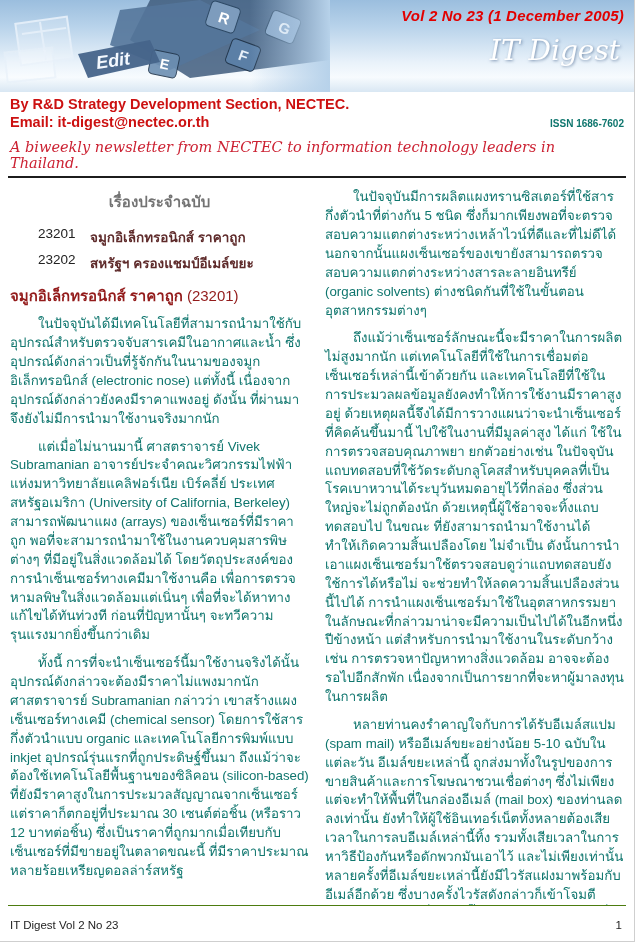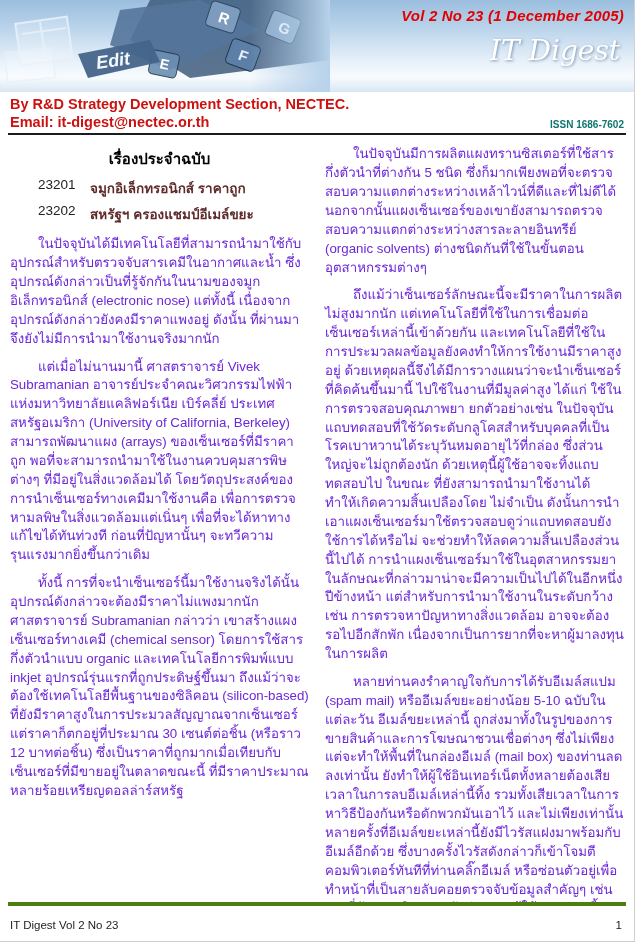--- a/index.html
+++ b/index.html
@@ -24,54 +24,54 @@
   }
   .masthead {
     position:absolute; top:34px; right:14px;
     font-family:"DejaVu Serif","Liberation Serif",serif;
     font-style:italic; font-size:28px; color:#ffffff;
     text-shadow:1px 1px 3px rgba(70,100,140,.65);
   }
 
   
   .info-strip {
-    display:flex; justify-content:space-between; align-items:flex-end;
+    display:flex; justify-content:space-between; align-items:center;
     padding:3px 10px 2px 10px; flex:0 0 auto;
   }
   .byline-block { line-height:1.25; }
   .byline, .email-line { font-size:14.5px; font-weight:bold; color:#cc1111; }
   .issn { font-size:10px; font-weight:bold; color:#0f766e; padding-bottom:1px;margin-top:21px; }
 
   .tagline {
     font-family:"DejaVu Serif","Liberation Serif",serif;
     font-style:italic; font-size:14.5px; color:#cc2233;
     padding:6px 10px 5px 10px; flex:0 0 auto;
   }
   .rule { border-top:2px solid #1c1c1c; margin:0 8px; flex:0 0 auto; }
 
   
   .content { display:flex; gap:16px; padding:10px 10px 0 10px; flex:1 1 auto; overflow:hidden; }
   .col { width:calc(50% - 8px); }
 
   .toc { margin:2px 0 10px 0; }
-  .toc-title { text-align:center; font-size:15px; font-weight:bold; color:#000000; margin-bottom:6px; }
+  .toc-title { text-align:center; font-size:15px; font-weight:bold; color:#737373; margin-bottom:12px; }
   .toc-row { display:flex; margin:4px 0; padding-left:28px; }
   .toc-num { width:52px; flex:0 0 auto; font-size:13.5px; color:#222; }
   .toc-item-title { font-size:13.5px; font-weight:bold; color:#5e2a2a; }
 
   .section-heading { font-size:15px; color:#931b1b; margin:10px 0 7px 0; font-weight:bold; }
   .section-heading .heading-id { font-weight:normal; margin-left:4px; }
 
   p.body-par {
-    font-size:13.3px; line-height:1.42; color:#6d28d9;
+    font-size:13.3px; line-height:1.42; color:#0f766e;
     text-indent:2.1em; margin-bottom:9px; text-align:left;
   }
 
   
-  .footer { flex:0 0 auto; margin:0 8px; border-top:4px solid #4d7c0f; }
+  .footer { flex:0 0 auto; margin:0 8px; border-top:1px solid #4d7c0f; }
   .footer-row {
     display:flex; justify-content:space-between;
     font-size:11.5px; color:#1d1d1d; padding:13px 4px 10px 2px;
   }
 </style>
 </head>
 <body>
 
 <div class="page">
 
@@ -116,37 +116,39 @@
   </div>
 
   <div class="info-strip">
     <div class="byline-block">
       <div class="byline">By R&amp;D Strategy Development Section, NECTEC.</div>
       <div class="email-line">Email: it-digest@nectec.or.th</div>
     </div>
     <div class="issn">ISSN 1686-7602</div>
   </div>
 
+  <div class="tagline">A biweekly newsletter from NECTEC to information technology leaders in Thailand.</div>
   <div class="rule"></div>
 
   <div class="content">
 
     <div class="col">
       <div class="toc">
         <div class="toc-title">เรื่องประจำฉบับ</div>
         <div class="toc-row">
           <span class="toc-num">23201</span>
           <span class="toc-item-title">จมูกอิเล็กทรอนิกส์ ราคาถูก</span>
         </div>
         <div class="toc-row">
           <span class="toc-num">23202</span>
           <span class="toc-item-title">สหรัฐฯ ครองแชมป์อีเมล์ขยะ</span>
         </div>
       </div>
 
+      <h2 class="section-heading"><span class="heading-text">จมูกอิเล็กทรอนิกส์ ราคาถูก</span><span class="heading-id">(23201)</span></h2>
 
       <p class="body-par">ในปัจจุบันได้มีเทคโนโลยีที่สามารถนำมาใช้กับอุปกรณ์สำหรับตรวจจับสารเคมีในอากาศและน้ำ ซึ่งอุปกรณ์ดังกล่าวเป็นที่รู้จักกันในนามของจมูกอิเล็กทรอนิกส์ (electronic nose) แต่ทั้งนี้ เนื่องจากอุปกรณ์ดังกล่าวยังคงมีราคาแพงอยู่ ดังนั้น ที่ผ่านมาจึงยังไม่มีการนำมาใช้งานจริงมากนัก</p>
       <p class="body-par">แต่เมื่อไม่นานมานี้ ศาสตราจารย์ Vivek Subramanian อาจารย์ประจำคณะวิศวกรรมไฟฟ้า แห่งมหาวิทยาลัยแคลิฟอร์เนีย เบิร์คลี่ย์ ประเทศสหรัฐอเมริกา (University of California, Berkeley) สามารถพัฒนาแผง (arrays) ของเซ็นเซอร์ที่มีราคาถูก พอที่จะสามารถนำมาใช้ในงานควบคุมสารพิษต่างๆ ที่มีอยู่ในสิ่งแวดล้อมได้ โดยวัตถุประสงค์ของการนำเซ็นเซอร์ทางเคมีมาใช้งานคือ เพื่อการตรวจหามลพิษในสิ่งแวดล้อมแต่เนิ่นๆ เพื่อที่จะได้หาทางแก้ไขได้ทันท่วงที ก่อนที่ปัญหานั้นๆ จะทวีความรุนแรงมากยิ่งขึ้นกว่าเดิม</p>
       <p class="body-par">ทั้งนี้ การที่จะนำเซ็นเซอร์นี้มาใช้งานจริงได้นั้น อุปกรณ์ดังกล่าวจะต้องมีราคาไม่แพงมากนัก ศาสตราจารย์ Subramanian กล่าวว่า เขาสร้างแผงเซ็นเซอร์ทางเคมี (chemical sensor) โดยการใช้สารกึ่งตัวนำแบบ organic และเทคโนโลยีการพิมพ์แบบ inkjet อุปกรณ์รุ่นแรกที่ถูกประดิษฐ์ขึ้นมา ถึงแม้ว่าจะต้องใช้เทคโนโลยีพื้นฐานของซิลิคอน (silicon-based) ที่ยังมีราคาสูงในการประมวลสัญญาณจากเซ็นเซอร์ แต่ราคาก็ตกอยู่ที่ประมาณ 30 เซนต์ต่อชิ้น (หรือราว 12 บาทต่อชิ้น) ซึ่งเป็นราคาที่ถูกมากเมื่อเทียบกับเซ็นเซอร์ที่มีขายอยู่ในตลาดขณะนี้ ที่มีราคาประมาณหลายร้อยเหรียญดอลล่าร์สหรัฐ</p>
 
     </div>
 
     <div class="col">
       <p class="body-par">ในปัจจุบันมีการผลิตแผงทรานซิสเตอร์ที่ใช้สารกึ่งตัวนำที่ต่างกัน 5 ชนิด ซึ่งก็มากเพียงพอที่จะตรวจสอบความแตกต่างระหว่างเหล้าไวน์ที่ดีและที่ไม่ดีได้ นอกจากนั้นแผงเซ็นเซอร์ของเขายังสามารถตรวจสอบความแตกต่างระหว่างสารละลายอินทรีย์ (organic solvents) ต่างชนิดกันที่ใช้ในขั้นตอนอุตสาหกรรมต่างๆ</p>
       <p class="body-par">ถึงแม้ว่าเซ็นเซอร์ลักษณะนี้จะมีราคาในการผลิตไม่สูงมากนัก แต่เทคโนโลยีที่ใช้ในการเชื่อมต่อเซ็นเซอร์เหล่านี้เข้าด้วยกัน และเทคโนโลยีที่ใช้ในการประมวลผลข้อมูลยังคงทำให้การใช้งานมีราคาสูงอยู่ ด้วยเหตุผลนี้จึงได้มีการวางแผนว่าจะนำเซ็นเซอร์ที่คิดค้นขึ้นมานี้ ไปใช้ในงานที่มีมูลค่าสูง ได้แก่ ใช้ในการตรวจสอบคุณภาพยา ยกตัวอย่างเช่น ในปัจจุบันแถบทดสอบที่ใช้วัดระดับกลูโคสสำหรับบุคคลที่เป็นโรคเบาหวานได้ระบุวันหมดอายุไว้ที่กล่อง ซึ่งส่วนใหญ่จะไม่ถูกต้องนัก ด้วยเหตุนี้ผู้ใช้อาจจะทิ้งแถบทดสอบไป ในขณะ ที่ยังสามารถนำมาใช้งานได้ ทำให้เกิดความสิ้นเปลืองโดย ไม่จำเป็น ดังนั้นการนำเอาแผงเซ็นเซอร์มาใช้ตรวจสอบดูว่าแถบทดสอบยังใช้การได้หรือไม่ จะช่วยทำให้ลดความสิ้นเปลืองส่วนนี้ไปได้ การนำแผงเซ็นเซอร์มาใช้ในอุตสาหกรรมยาในลักษณะที่กล่าวมาน่าจะมีความเป็นไปได้ในอีกหนึ่งปีข้างหน้า แต่สำหรับการนำมาใช้งานในระดับกว้าง เช่น การตรวจหาปัญหาทางสิ่งแวดล้อม อาจจะต้องรอไปอีกสักพัก เนื่องจากเป็นการยากที่จะหาผู้มาลงทุนในการผลิต</p>

